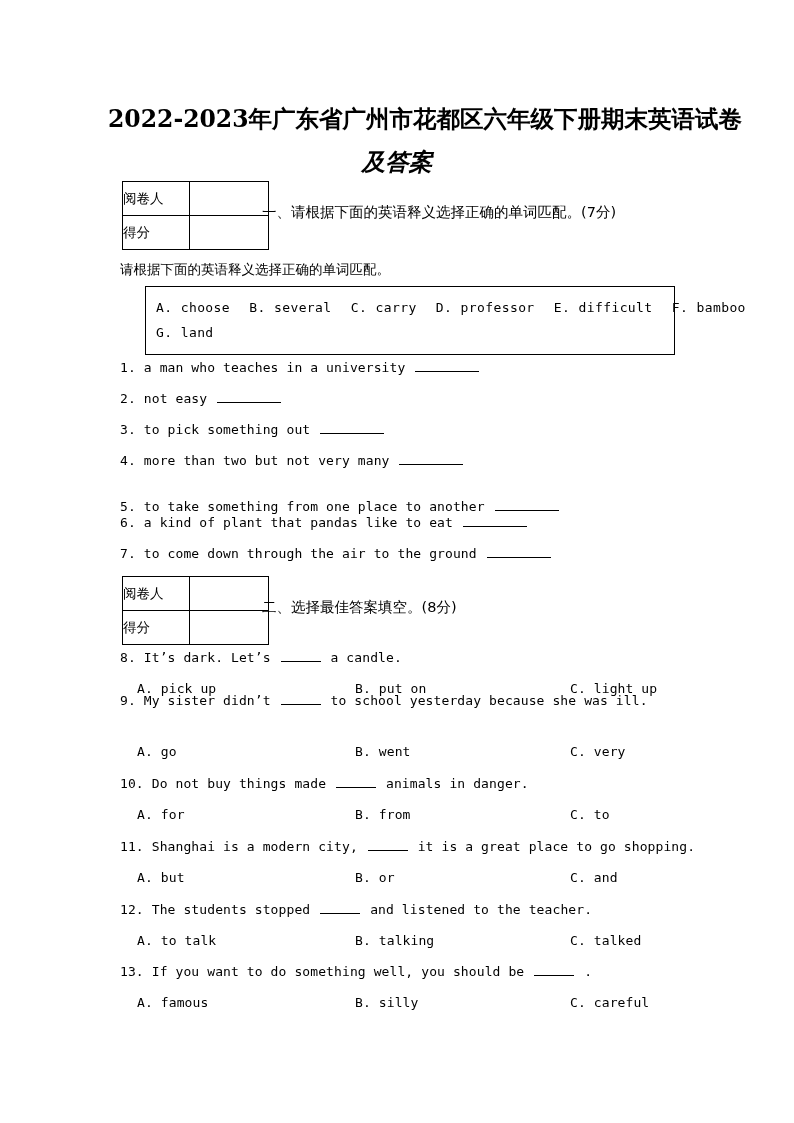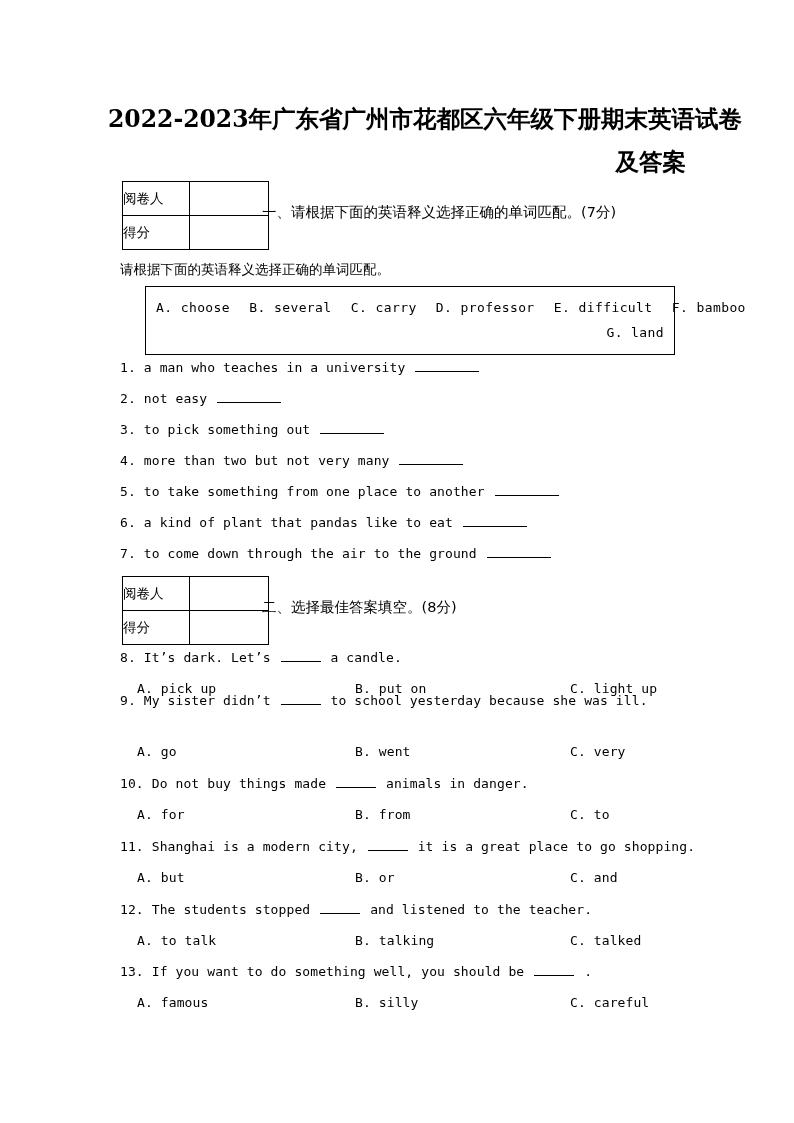--- a/index.html
+++ b/index.html
@@ -23,29 +23,29 @@
     box-sizing: border-box;
     padding: 0;
   }
 
   
   .doc-title {
     position: absolute;
     left: 108px;
     top: 98px;
     width: 578px;
-    text-align: right;
+    text-align: center;
     font-family: "DejaVu Serif", "Liberation Serif", serif;
     font-size: 23.5px;
     font-weight: 700;
     line-height: 43px;
     letter-spacing: 0px;
   }
   .doc-title .ln1 { display: block; white-space: nowrap; }
-  .doc-title .ln2 { display: block; }
+  .doc-title .ln2 { display: block; font-style: italic; }
 
   
   .score-table {
     position: absolute;
     border-collapse: collapse;
     table-layout: fixed;
   }
   .score-table td {
     border: 1.2px solid #000000;
     height: 33px;
@@ -85,21 +85,21 @@
 
   
   .word-bank {
     position: absolute;
     left: 145px;
     top: 286px;
     width: 530px;
     box-sizing: border-box;
     border: 1.2px solid #000000;
     padding: 8px 10px 9px 10px;
-    text-align: right;
+    text-align: left;
     font-family: "DejaVu Sans Mono", "Liberation Mono", monospace;
     font-size: 13px;
     line-height: 25px;
     letter-spacing: 0.4px;
   }
   .word-bank .wb-row { display: block; white-space: nowrap; }
   .word-bank .wb-item { display: inline; }
   .word-bank .wb-item + .wb-item { margin-left: 11px; }
 
   
@@ -200,21 +200,21 @@
     <span>to pick something out</span>
     <span class="blank long"></span>
   </div>
 
   <div class="qline" style="top:452px">
     <span>4.</span>
     <span>more than two but not very many</span>
     <span class="blank long"></span>
   </div>
 
-  <div class="qline" style="top:483px">
+  <div class="qline" style="top:498px">
     <span>5.</span>
     <span>to take something from one place to another</span>
     <span class="blank long"></span>
   </div>
 
   <div class="qline" style="top:514px">
     <span>6.</span>
     <span>a kind of plant that pandas like to eat</span>
     <span class="blank long"></span>
   </div>

